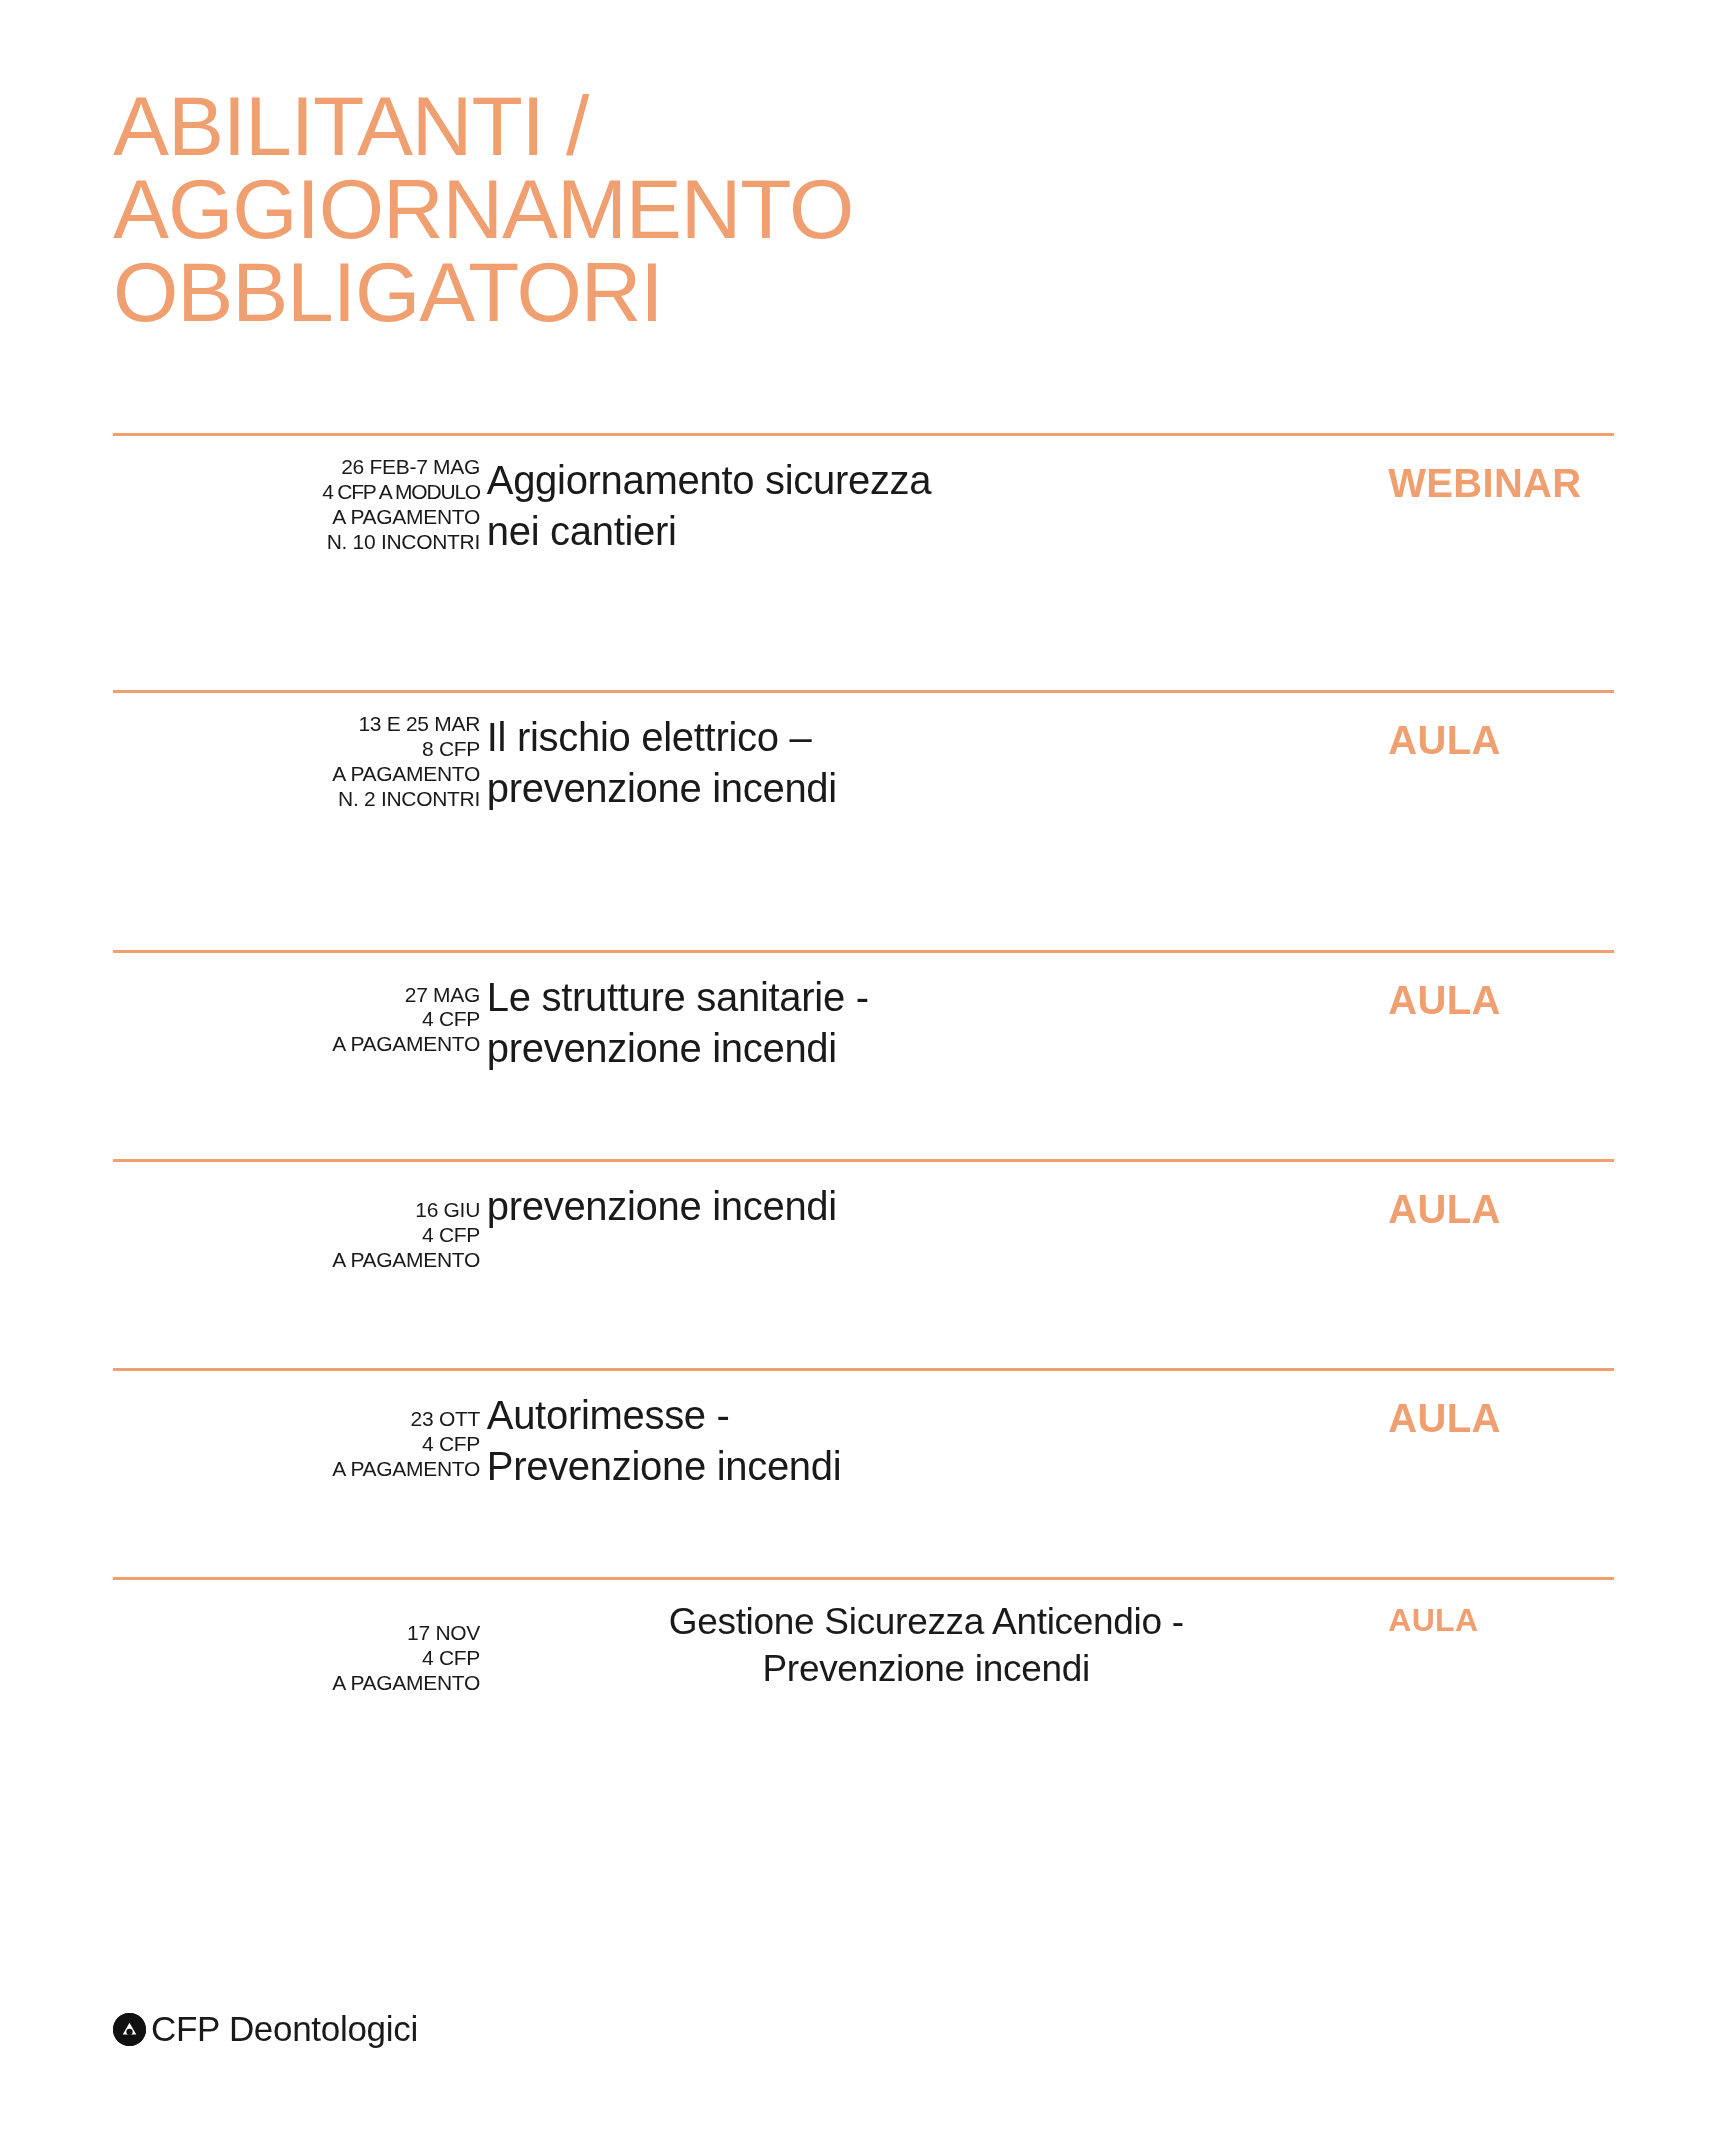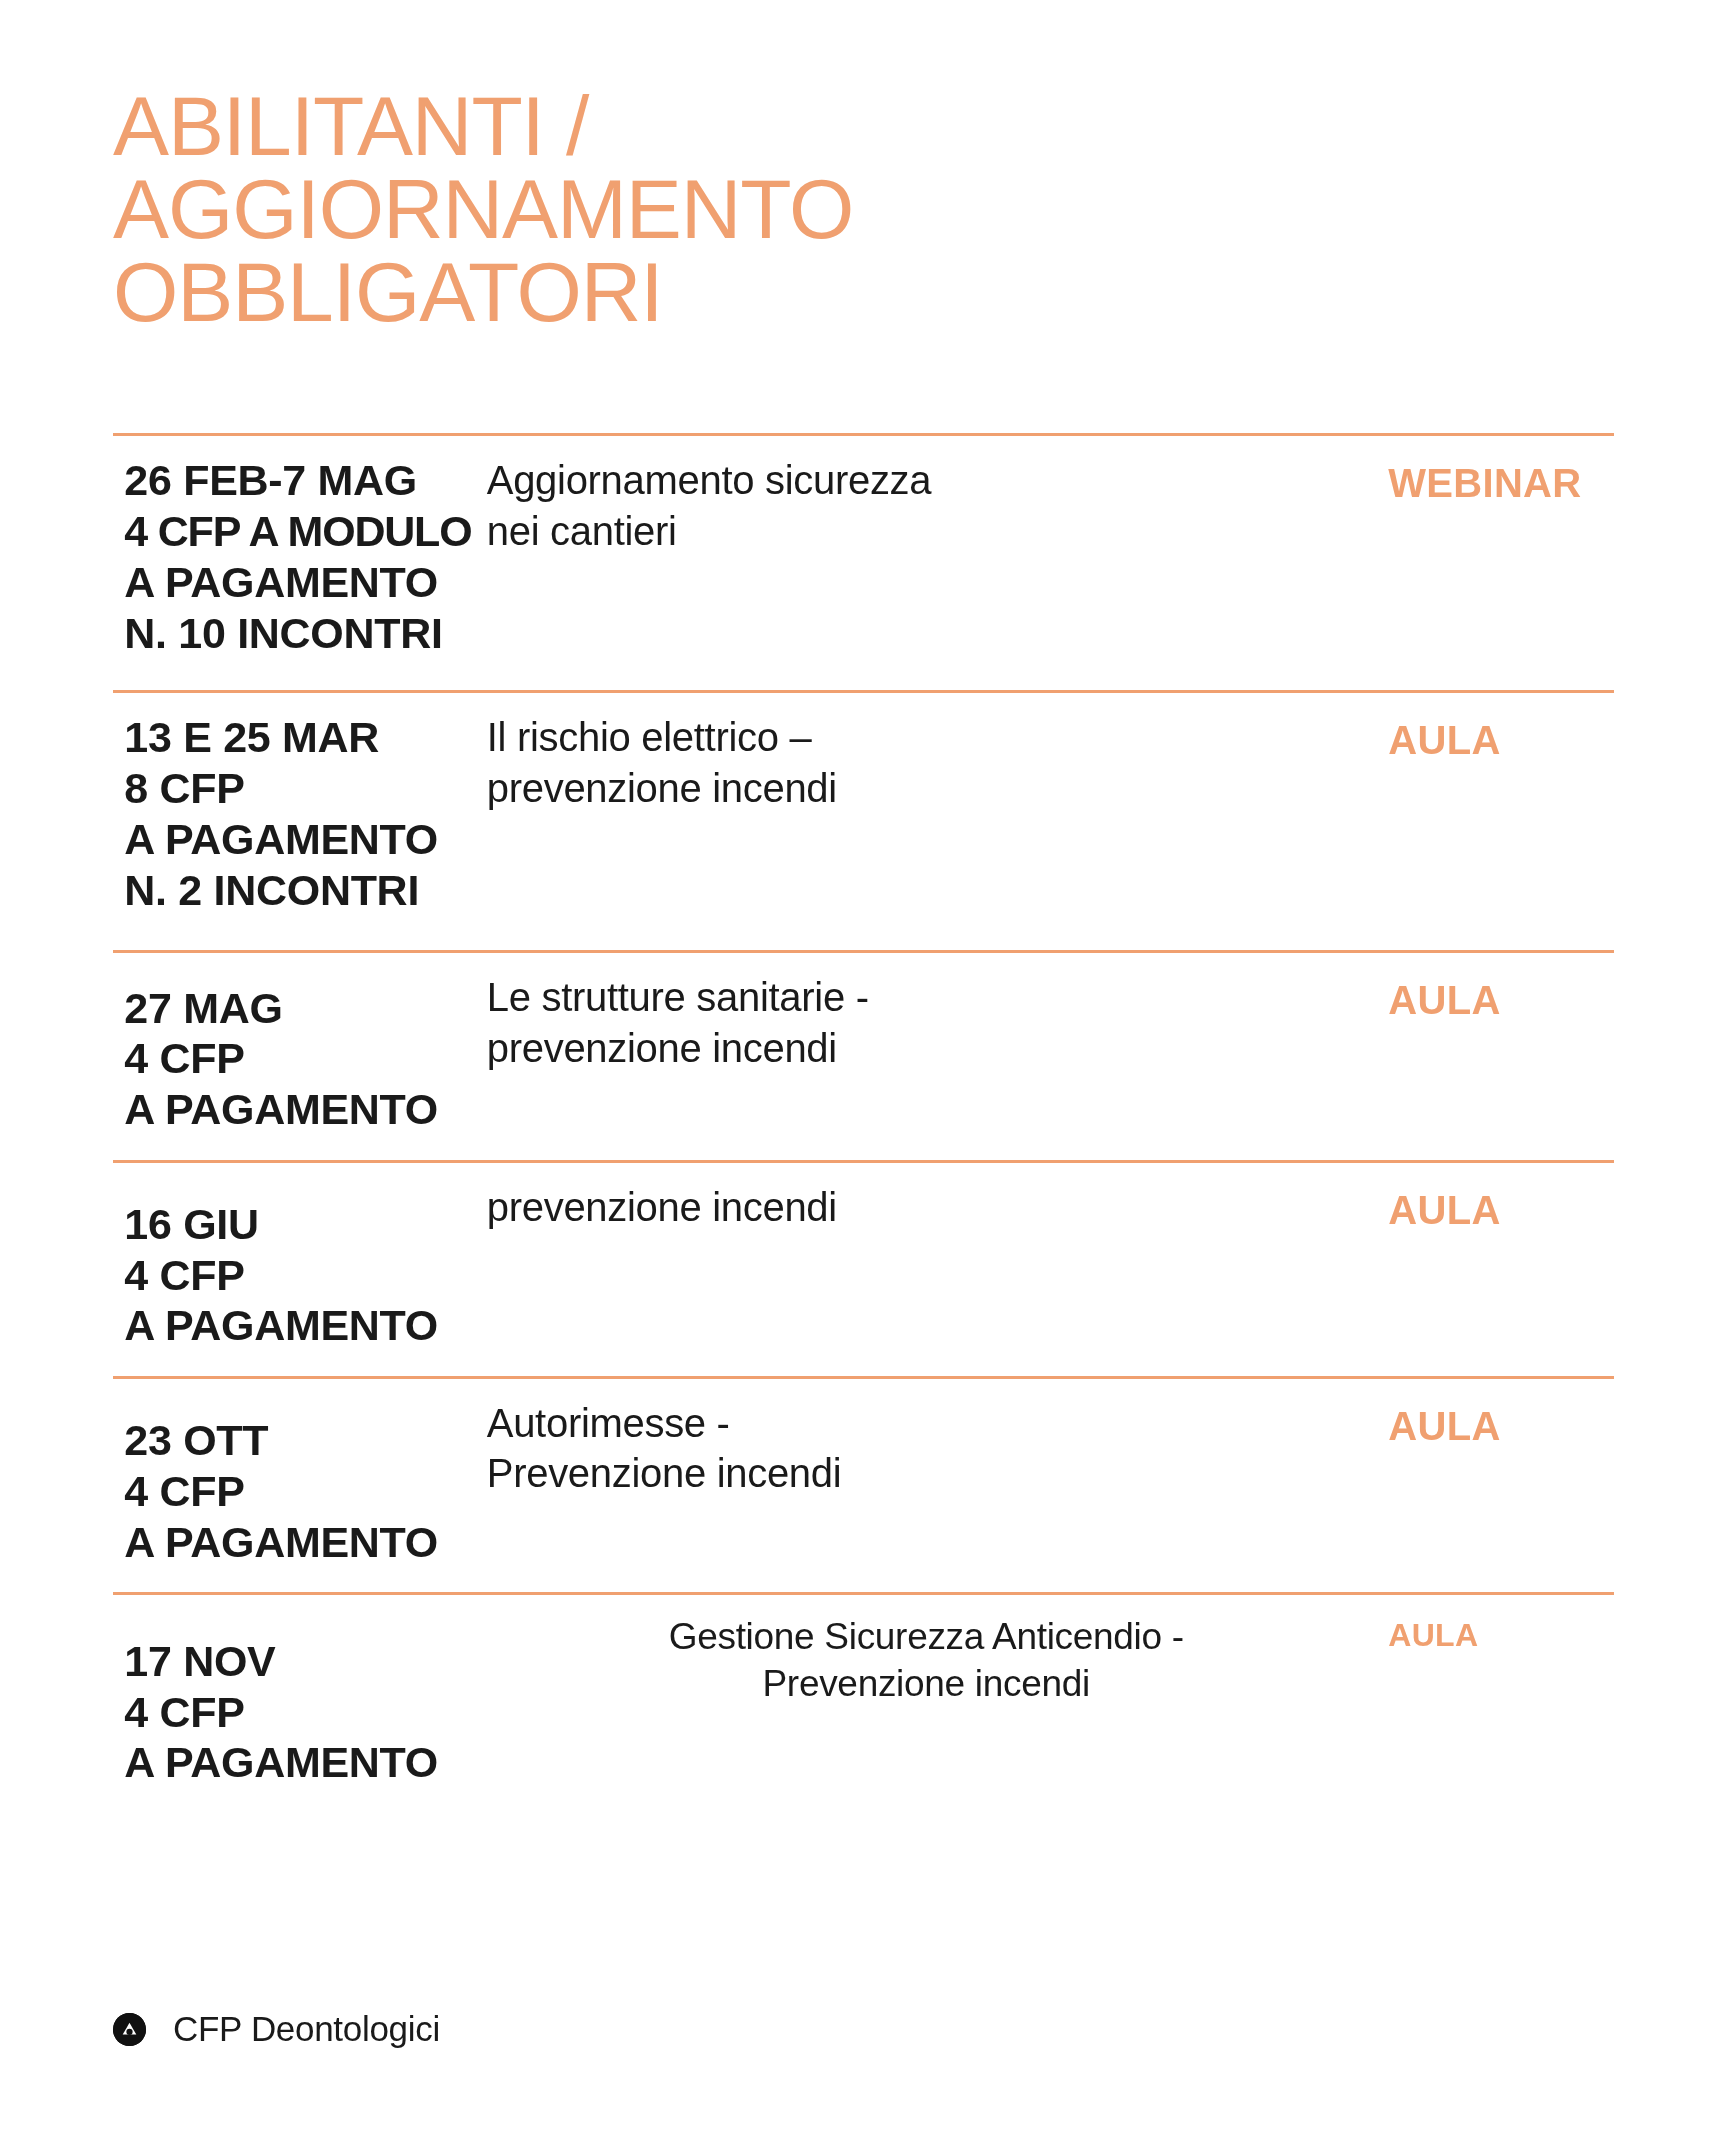--- a/index.html
+++ b/index.html
@@ -56,25 +56,26 @@
   .row.r3 { min-height: 209px; }
   .row.r4 { min-height: 209px; }
   .row.r5 { min-height: 209px; }
   .row.r6 { min-height: 170px; }
 
   .col-date {
     width: 367px;
     flex: 0 0 367px;
     padding-left: 11.3px;
     box-sizing: border-box;
-    font-weight: bold;
-    font-size: 43px;
+    font-weight: normal;
+    font-size: 21px;
     line-height: 1.18;
     letter-spacing: -0.3px;
     text-transform: uppercase;
+    text-align: right;
   }
   .col-date .dl { display: block; white-space: nowrap; }
   .col-date .tight { letter-spacing: -1.2px; }
 
   .col-title {
     flex: 1 1 auto;
     padding-left: 6.8px;
     padding-right: 11.3px;
     font-size: 40px;
     line-height: 1.26;
@@ -108,21 +109,21 @@
   .row.r6 .col-title { font-size: 37px; text-align: center; }
   .row.r6 .col-mode { font-size: 32px; }
 
   
   .footer {
     position: absolute;
     left: 113px;
     bottom: 102px;
     display: flex;
     align-items: center;
-    gap: 27px;
+    gap: 5px;
   }
   .footer-icon {
     width: 33px;
     height: 33px;
     border-radius: 50%;
     background: #111111;
     display: inline-flex;
     align-items: center;
     justify-content: center;
   }

